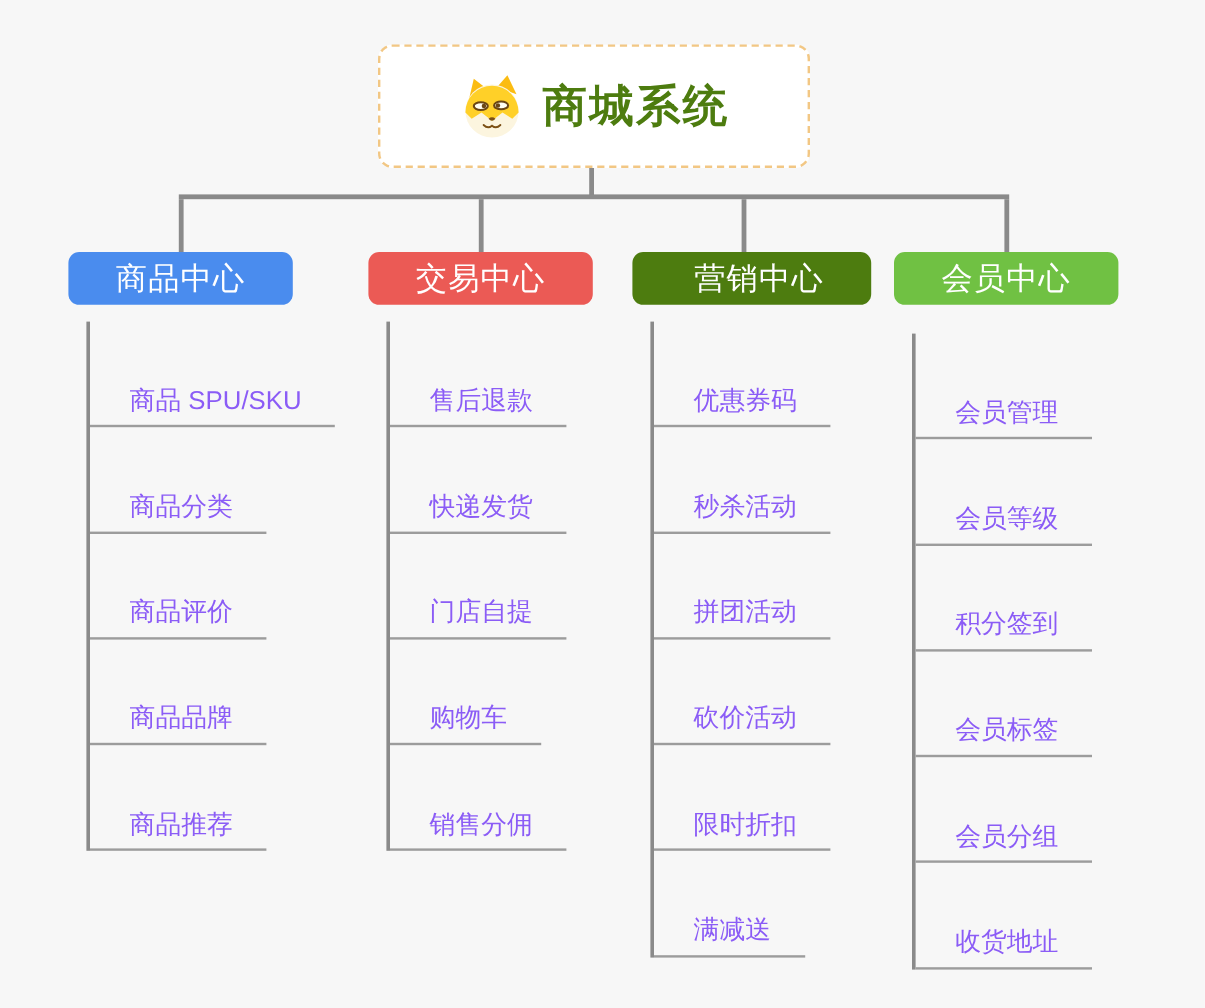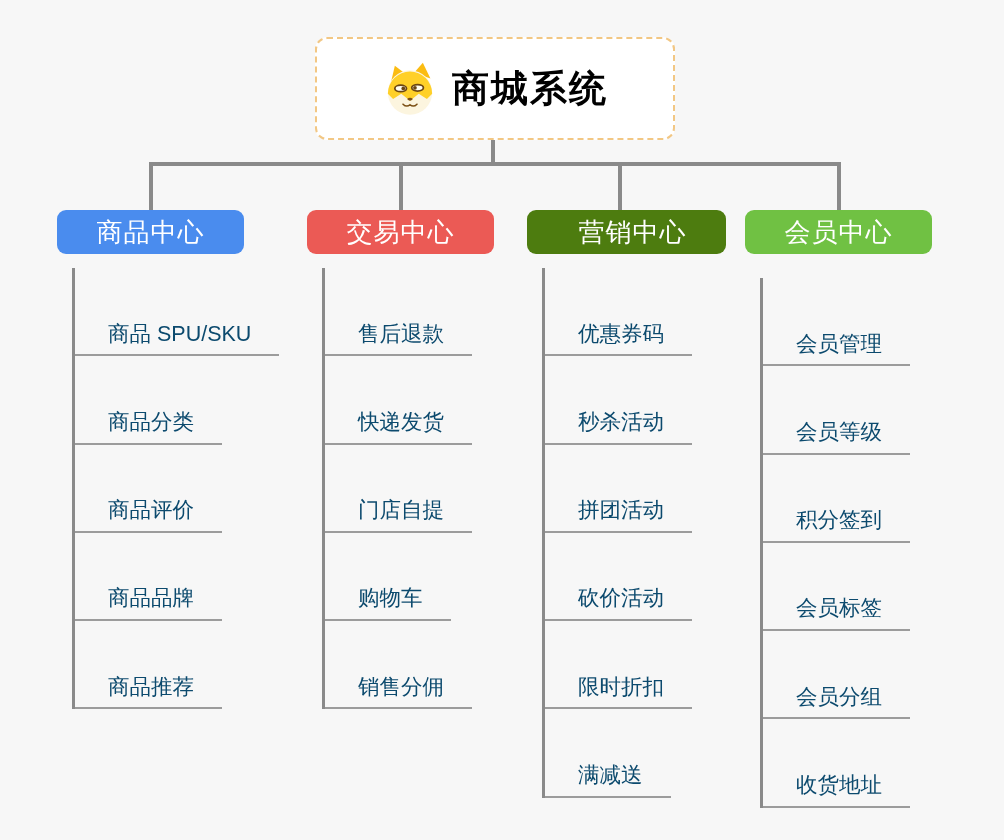--- a/index.html
+++ b/index.html
@@ -50,21 +50,21 @@
   .leaf-col{
     position:absolute;top:268px;
     border-left:3px solid #8a8a8a;
   }
   .lc1{left:72px;} .lc2{left:322px;} .lc3{left:542px;} .lc4{left:760px;margin-top:10px;}
   .leaf-slot{
     height:88.3px;
     display:flex;align-items:flex-end;
   }
   .leaf{
-    font-size:21.5px;color:#0c4a6e;
+    font-size:21.5px;color:#8b5cf6;
     white-space:nowrap;
     padding:0 28px 7px 33px;
     border-bottom:2px solid #9c9c9c;
     line-height:1.2;
   }
 </style>
 </head>
 <body>
 
 <div class="canvas">
@@ -88,21 +88,21 @@
 
       <ellipse cx="32" cy="47" rx="10" ry="5.5" fill="#fffef2" stroke="#6b4613" stroke-width="3"></ellipse>
       <circle cx="36.5" cy="47" r="3.2" fill="#6b4613"></circle>
       <ellipse cx="61" cy="46" rx="10" ry="5.5" fill="#fffef2" stroke="#6b4613" stroke-width="3"></ellipse>
       <circle cx="56.5" cy="46" r="3.2" fill="#6b4613"></circle>
 
       <path d="M43 65 Q48 61 53 65 Q48 71 43 65 Z" fill="#7c5015"></path>
 
       <path d="M36 74 Q42 80 48 75 Q54 80 60 74" stroke="#7c5015" stroke-width="2.6" fill="none" stroke-linecap="round"></path>
     </svg>
-    <span class="root-title" style="color: #000000;">商城系统</span>
+    <span class="root-title" style="color: #4d7c0f;">商城系统</span>
   </div>
 
   <div class="branch-head bh1" style="background: rgb(74, 140, 238);">商品中心</div>
   <div class="branch-head bh2" style="background: rgb(235, 90, 85);">交易中心</div>
   <div class="branch-head bh3" style="background: #4d7c0f; padding-left: 12px;">营销中心</div>
   <div class="branch-head bh4" style="background: rgb(112, 193, 67);">会员中心</div>
 
   <div class="leaf-col lc1">
     <div class="leaf-slot">
         <div class="leaf">商品 SPU/SKU</div>

